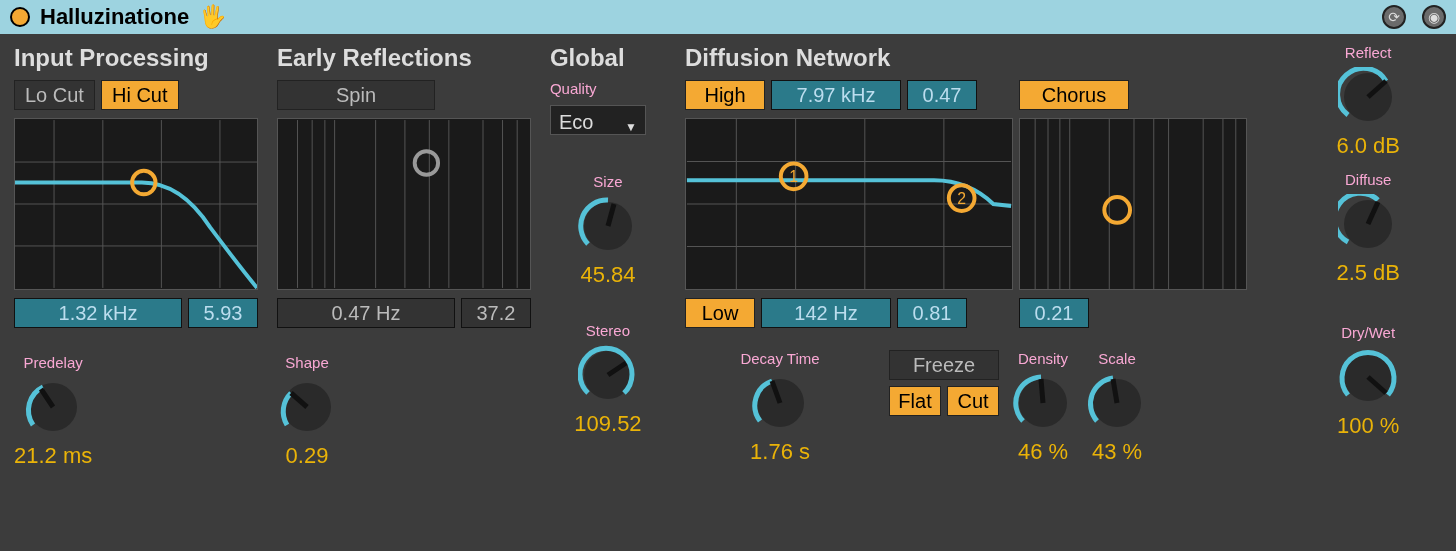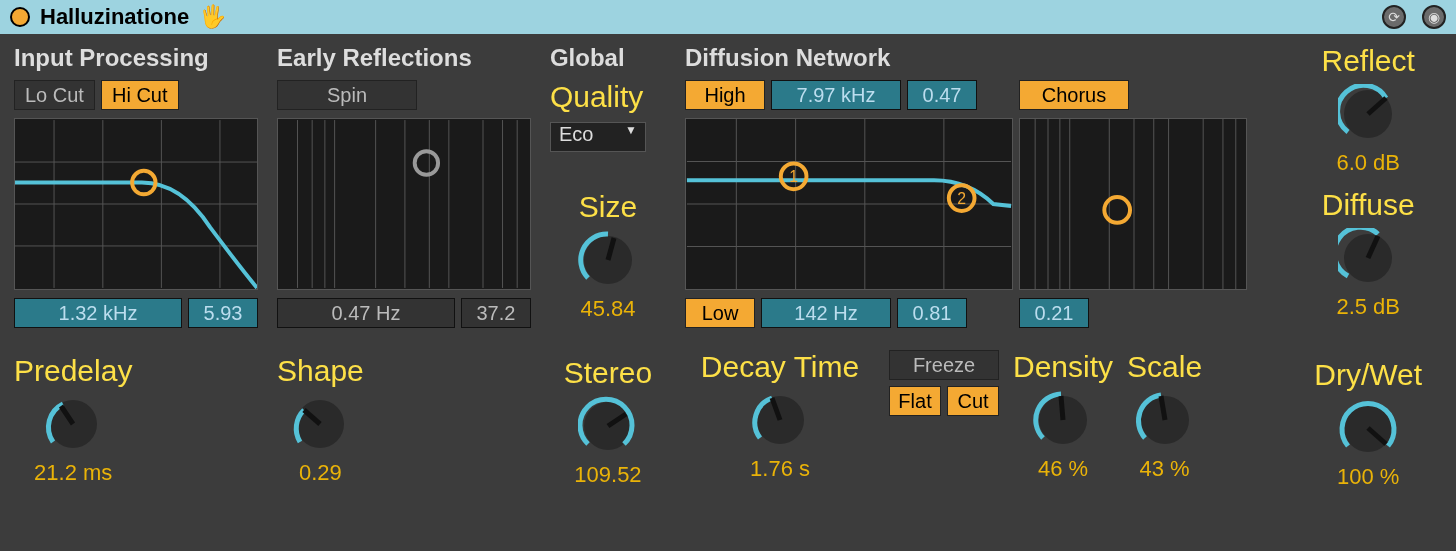--- a/index.html
+++ b/index.html
@@ -16,33 +16,33 @@
   .sec-input { width: 248px; }
   .sec-early { width: 258px; }
   .sec-global { width: 118px; }
   .sec-diff { width: 600px; }
   .sec-right { width: 150px; display: flex; flex-direction: column; align-items: center; gap: 12px; }
   .heading { font-size: 24px; font-weight: 700; color: #ddd; }
   .btn-row { display: flex; gap: 6px; }
   .btn { height: 30px; padding: 0 10px; font-size: 20px; font-weight: 500; display: inline-flex; align-items: center; justify-content: center; border: 1px solid #222; cursor: pointer; }
   .btn-on { background: #f4a933; color: #000; }
   .btn-dark { background: #333; color: #bbb; }
-  .btn-wide { width: 140px; justify-content: center; }
+  .btn-wide { width: 158px; justify-content: center; }
   .graph { width: 100%; height: 172px; background: #1a1a1a; position: relative; overflow: hidden; border: 1px solid #555; }
   .graph svg { position: absolute; top: 0; left: 0; width: 100%; height: 100%; }
   .val-row { display: flex; gap: 6px; }
   .val { height: 30px; background: #2b7a8a; color: #bde; font-size: 20px; display: inline-flex; align-items: center; justify-content: center; padding: 0 8px; border: 1px solid #111; flex: 1; cursor: ns-resize; }
   .val-dark { background: #333; color: #bbb; }
   .bottom-row { display: flex; gap: 18px; margin-top: 18px; }
   .knob-group { display: flex; flex-direction: column; align-items: center; gap: 6px; }
-  .knob-label { font-size: 30px; color: #fde047; }
+  .knob-label { font-size: 15px; color: #f9a8d4; }
   .knob { width: 60px; height: 60px; position: relative; cursor: pointer; }
   .knob svg { width: 100%; height: 100%; }
   .knob-val { font-size: 22px; color: #eab308; text-align: right; }
-  .dropdown { background: #222; color: #ddd; height: 30px; font-size: 20px; display: flex; align-items: flex-start; padding: 0 8px; justify-content: space-between; border: 1px solid #555; cursor: pointer; width: 96px; }
+  .dropdown { background: #222; color: #ddd; height: 30px; font-size: 20px; display: flex; align-items: flex-end; padding: 0 8px; justify-content: space-between; border: 1px solid #555; cursor: pointer; width: 96px; }
   .tri { font-size: 12px; }
   .diff-top { display: flex; gap: 6px; align-items: flex-start; }
   .diff-col { display: flex; flex-direction: column; gap: 8px; }
   .diff-graph { width: 328px; height: 172px; }
   .chorus-graph { width: 228px; height: 172px; }
   .freeze-col { display: flex; flex-direction: column; gap: 6px; align-items: center; }
   .sec-diff-bottom { display: flex; gap: 14px; align-items: flex-start; margin-top: 14px; }
   .decay-group { width: 190px; }
 </style>
 </head>

